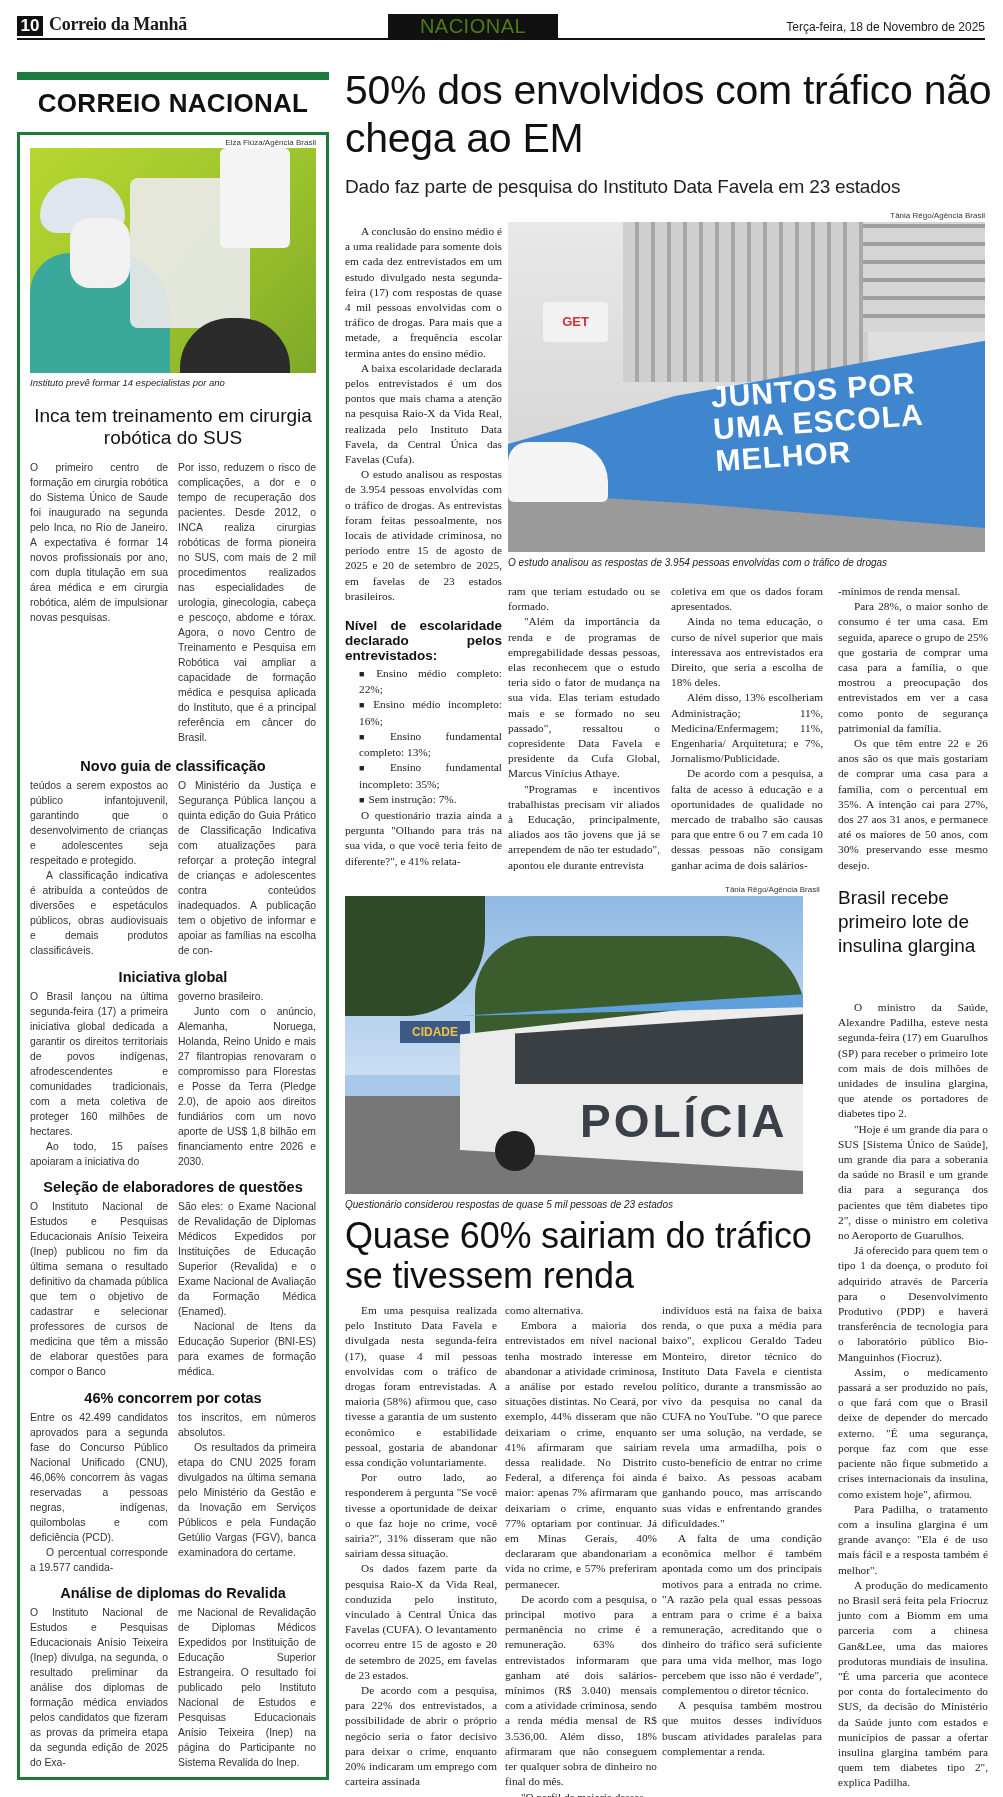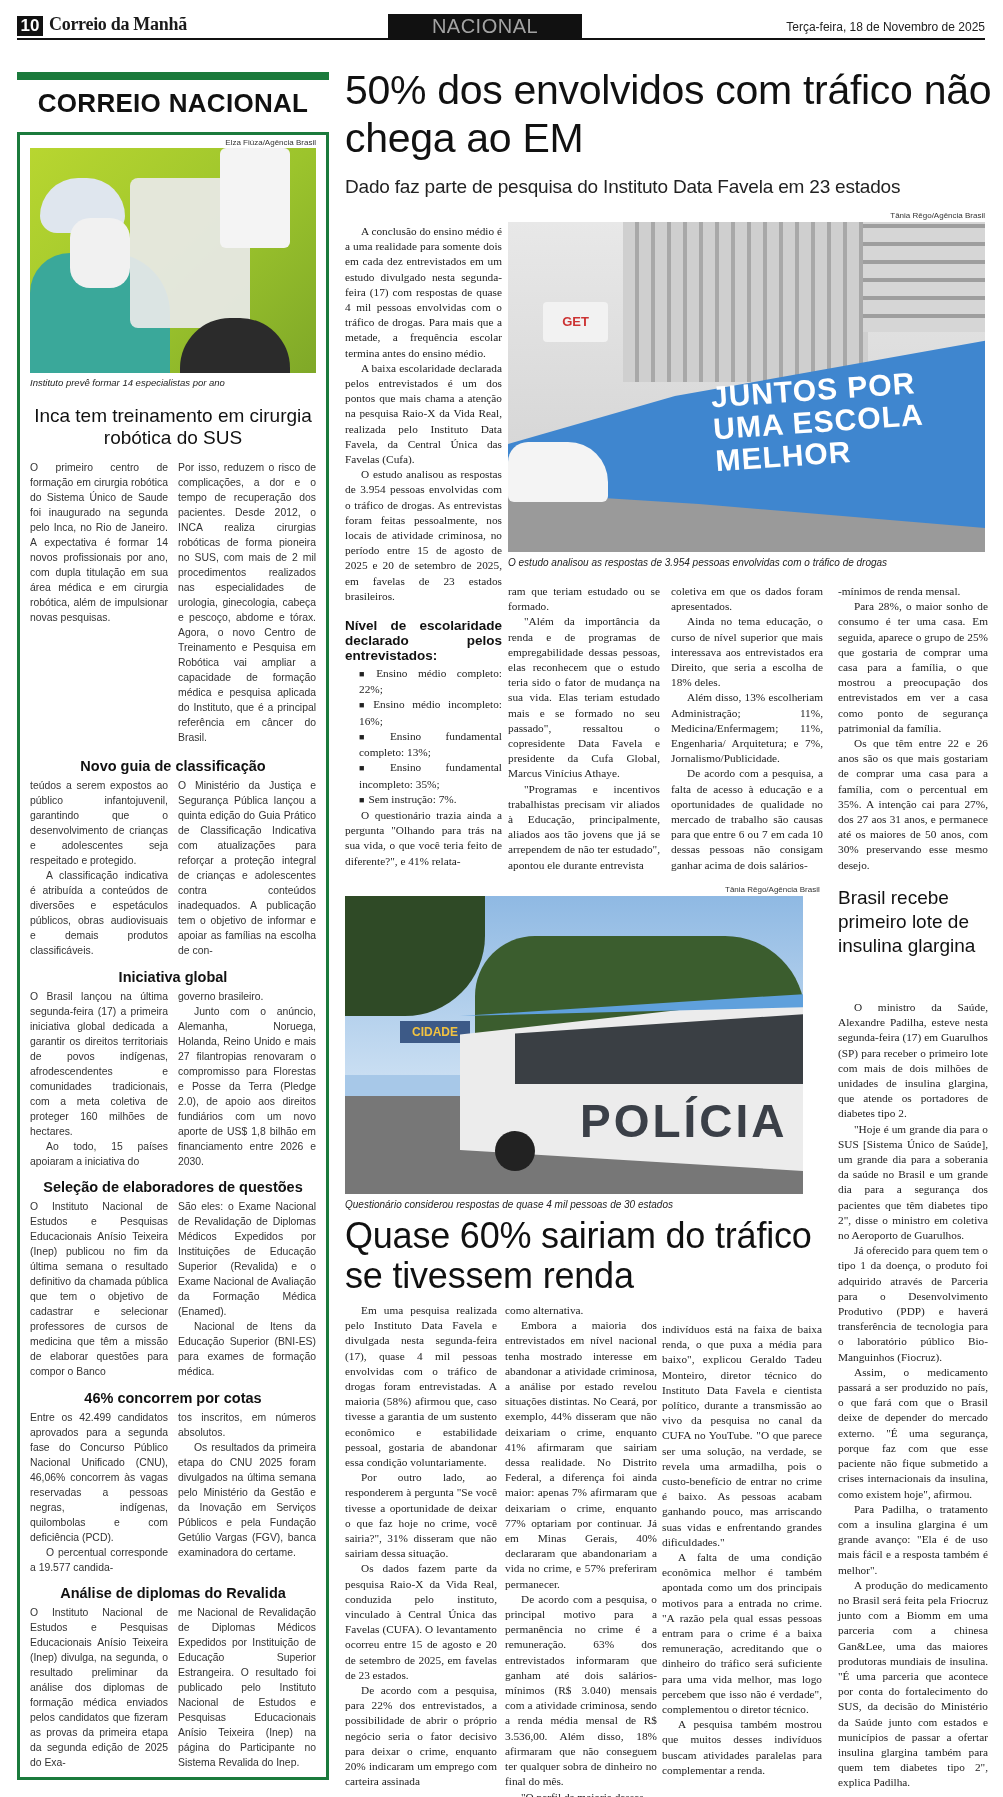--- a/index.html
+++ b/index.html
@@ -3,21 +3,21 @@
 <meta charset="utf-8">
 <style>
   * { box-sizing: border-box; margin: 0; padding: 0; }
   html, body { width: 1003px; height: 1797px; background: #fff; overflow: hidden; }
   body { position: relative; font-family: "Liberation Serif", serif; color: #1a1a1a; }
 
   
   .masthead { position: absolute; left: 17px; top: 14px; width: 968px; height: 26px; border-bottom: 2px solid #111; }
   .page-num { position: absolute; left: 0; top: 2px; width: 26px; height: 20px; background: #111; color: #fff; font: bold 17px "Liberation Sans", sans-serif; text-align: center; line-height: 20px; }
   .paper-name { position: absolute; left: 32px; top: 0px; font: bold 18px "Liberation Serif", serif; letter-spacing: -0.3px; }
-  .section-tag { position: absolute; left: 371px; top: 0px; width: 194px; height: 24px; background: #111; color: #a3a3a3; font: 20px "Liberation Sans", sans-serif; text-align: center; line-height: 24px; letter-spacing: 0.5px; }
+  .section-tag { position: absolute; left: 371px; top: 0px; width: 170px; height: 24px; background: #111; color: #4d7c0f; font: 20px "Liberation Sans", sans-serif; text-align: center; line-height: 24px; letter-spacing: 0.5px; }
   .date { position: absolute; right: 0; top: 6px; font: 12px "Liberation Sans", sans-serif; color: #222; }
 
   
   .sb-bar { position: absolute; left: 17px; top: 72px; width: 312px; height: 8px; background: #1b7a3c; }
   .sb-title { position: absolute; left: 17px; top: 88px; width: 312px; text-align: center; font: bold 26px "Liberation Sans", sans-serif; color: #111; letter-spacing: 0.3px; }
   .sb-box { position: absolute; left: 17px; top: 132px; width: 312px; height: 1648px; border: 3px solid #1b7a3c; }
   .sb-credit { position: absolute; right: 10px; top: 3px; font: 8px "Liberation Sans", sans-serif; color: #333; padding-left: 25px; }
   .sb-photo { position: absolute; left: 10px; top: 13px; width: 286px; height: 225px; background: linear-gradient(135deg, #b8d630 0%, #9cc42c 55%, #7fa828 100%); overflow: hidden; }
   .sb-photo .scrub { position: absolute; left: 0; bottom: 0; width: 140px; height: 120px; background: #3aa89a; border-radius: 40px 60px 0 0; }
   .sb-photo .cap { position: absolute; left: 10px; top: 30px; width: 85px; height: 55px; background: #dfe6ee; border-radius: 45px 45px 20px 20px; }
@@ -218,36 +218,36 @@
     <div class="trees"></div>
     <div class="trees2"></div>
   <div class="gate">CIDADE</div>
   <div class="ground"></div>
   <div class="bus"></div>
     <div class="bus-top"></div>
     <div class="windows"></div>
   <div class="policia">POLÍCIA</div>
   <div class="wheel"></div>
 </div>
-<div class="photo2-cap">Questionário considerou respostas de quase 4 mil pessoas de 30 estados</div>
+<div class="photo2-cap">Questionário considerou respostas de quase 5 mil pessoas de 23 estados</div>
 <div class="headline2">Quase 60% sairiam do tráfico se tivessem renda</div>
 
 <div class="col body" style="left:345px; top:1303px; width:152px;">
   <p>Em uma pesquisa realizada pelo Instituto Data Favela e divulgada nesta segunda-feira (17), quase 4 mil pessoas envolvidas com o tráfico de drogas foram entrevistadas. A maioria (58%) afirmou que, caso tivesse a garantia de um sustento econômico e estabilidade pessoal, gostaria de abandonar essa condição voluntariamente.</p>
   <p>Por outro lado, ao responderem à pergunta "Se você tivesse a oportunidade de deixar o que faz hoje no crime, você sairia?", 31% disseram que não sairiam dessa situação.</p>
   <p>Os dados fazem parte da pesquisa Raio-X da Vida Real, conduzida pelo instituto, vinculado à Central Única das Favelas (CUFA). O levantamento ocorreu entre 15 de agosto e 20 de setembro de 2025, em favelas de 23 estados.</p>
   <p>De acordo com a pesquisa, para 22% dos entrevistados, a possibilidade de abrir o próprio negócio seria o fator decisivo para deixar o crime, enquanto 20% indicaram um emprego com carteira assinada</p>
 </div>
 <div class="col body" style="left:505px; top:1303px; width:152px;">
   <p class="noind">como alternativa.</p>
   <p>Embora a maioria dos entrevistados em nível nacional tenha mostrado interesse em abandonar a atividade criminosa, a análise por estado revelou situações distintas. No Ceará, por exemplo, 44% disseram que não deixariam o crime, enquanto 41% afirmaram que sairiam dessa realidade. No Distrito Federal, a diferença foi ainda maior: apenas 7% afirmaram que deixariam o crime, enquanto 77% optariam por continuar. Já em Minas Gerais, 40% declararam que abandonariam a vida no crime, e 57% preferiram permanecer.</p>
   <p>De acordo com a pesquisa, o principal motivo para a permanência no crime é a remuneração. 63% dos entrevistados informaram que ganham até dois salários-mínimos (R$ 3.040) mensais com a atividade criminosa, sendo a renda média mensal de R$ 3.536,00. Além disso, 18% afirmaram que não conseguem ter qualquer sobra de dinheiro no final do mês.</p>
   <p>"O perfil da maioria desses</p>
 </div>
-<div class="col body" style="left:662px; top:1303px; width:160px;margin-top:19px;">
+<div class="col body" style="left:662px; top:1303px; width:160px;">
   <p class="noind">indivíduos está na faixa de baixa renda, o que puxa a média para baixo", explicou Geraldo Tadeu Monteiro, diretor técnico do Instituto Data Favela e cientista político, durante a transmissão ao vivo da pesquisa no canal da CUFA no YouTube. "O que parece ser uma solução, na verdade, se revela uma armadilha, pois o custo-benefício de entrar no crime é baixo. As pessoas acabam ganhando pouco, mas arriscando suas vidas e enfrentando grandes dificuldades."</p>
   <p>A falta de uma condição econômica melhor é também apontada como um dos principais motivos para a entrada no crime. "A razão pela qual essas pessoas entram para o crime é a baixa remuneração, acreditando que o dinheiro do tráfico será suficiente para uma vida melhor, mas logo percebem que isso não é verdade", complementou o diretor técnico.</p>
   <p>A pesquisa também mostrou que muitos desses indivíduos buscam atividades paralelas para complementar a renda.</p>
 </div>
 
 <div class="side-headline">Brasil recebe primeiro lote de insulina glargina</div>
 <div class="col body" style="left:838px; top:1000px; width:150px;">
   <p>O ministro da Saúde, Alexandre Padilha, esteve nesta segunda-feira (17) em Guarulhos (SP) para receber o primeiro lote com mais de dois milhões de unidades de insulina glargina, que atende os portadores de diabetes tipo 2.</p>
   <p>"Hoje é um grande dia para o SUS [Sistema Único de Saúde], um grande dia para a soberania da saúde no Brasil e um grande dia para a segurança dos pacientes que têm diabetes tipo 2", disse o ministro em coletiva no Aeroporto de Guarulhos.</p>
   <p>Já oferecido para quem tem o tipo 1 da doença, o produto foi adquirido através de Parceria para o Desenvolvimento Produtivo (PDP) e haverá transferência de tecnologia para o laboratório público Bio-Manguinhos (Fiocruz).</p>

